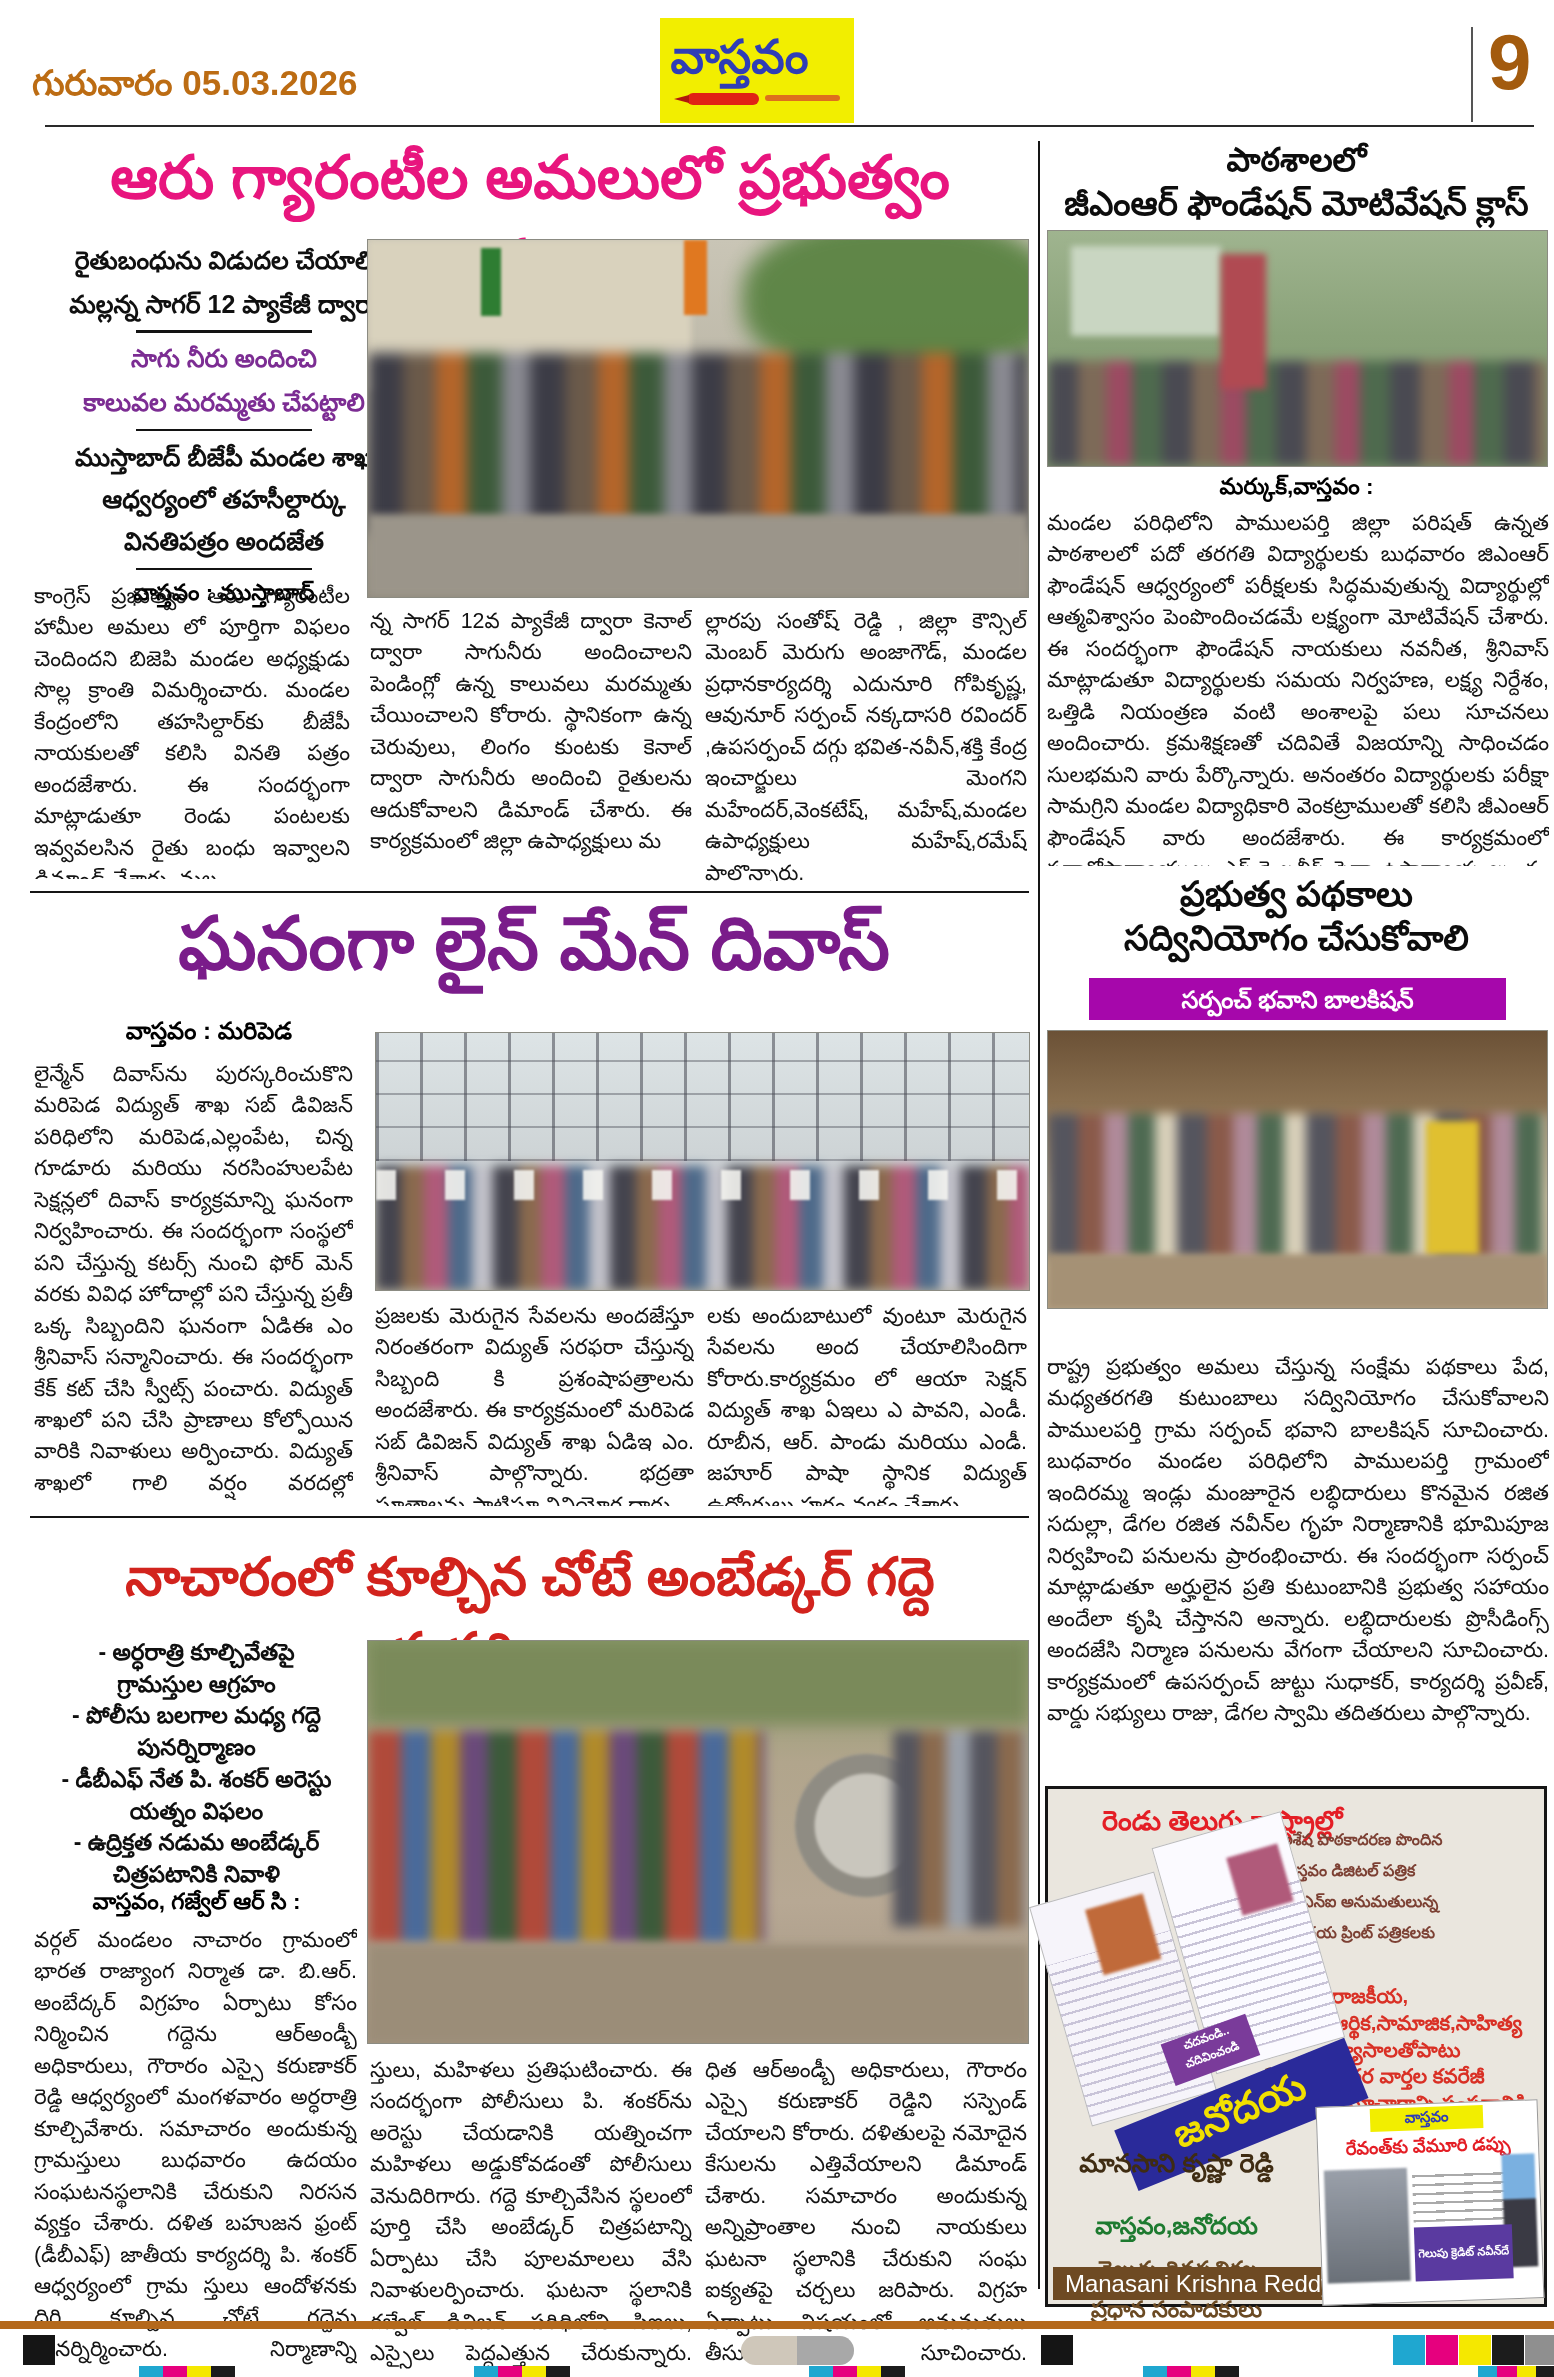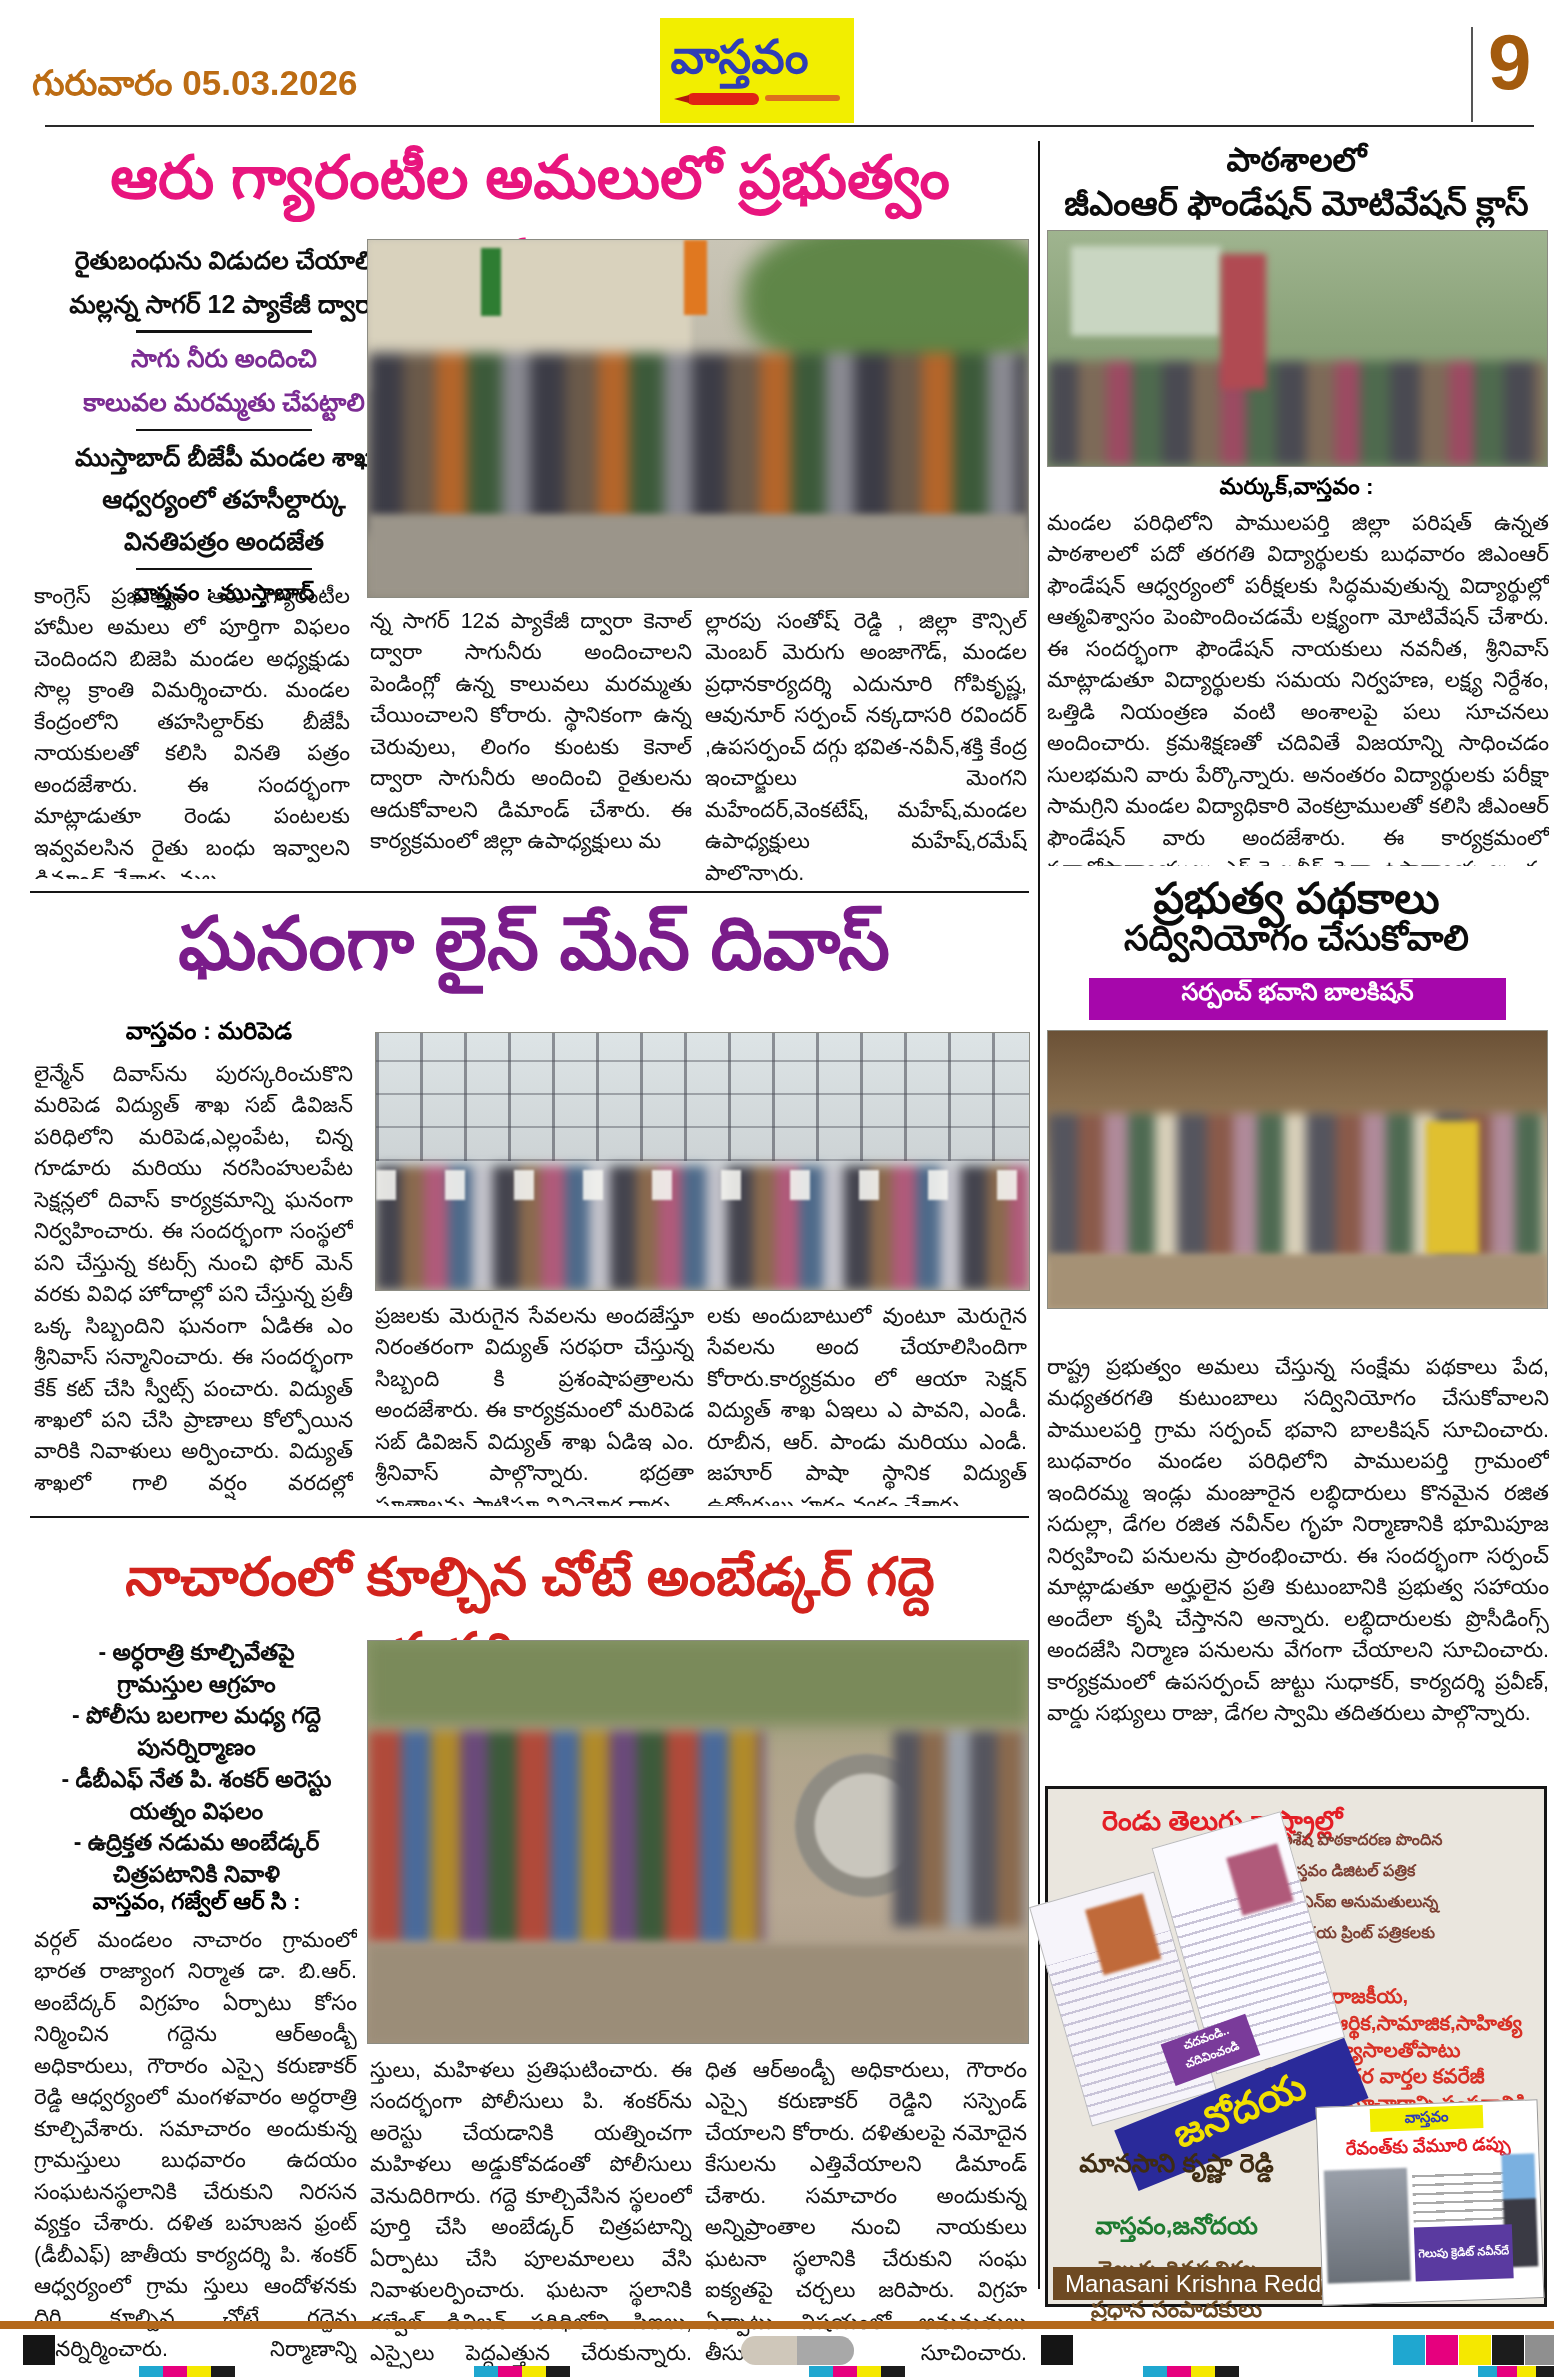--- a/index.html
+++ b/index.html
@@ -9,21 +9,21 @@
   .ctr{text-align:center;}
   .bold{font-weight:bold;}
   .bd{font-size:21.4px;line-height:1.47;text-align:justify;color:#141414;
       overflow:hidden;word-break:break-word;}
   .subline{font-size:25px;line-height:1.32;font-weight:bold;color:#101010;}
   .purple{color:#7c2d93;}
   .shr{height:2.3px;background:#131313;border:0;width:56%;margin:9.8px auto;}
   .photo{position:absolute;overflow:hidden;border:0.8px solid #8b8b82;}
   .ptx{position:absolute;}
   .kicker{background:#a607ab;color:#ffffff;font-weight:bold;font-size:24px;
-          display:flex;align-items:flex-start;justify-content:center;}
+          display:flex;align-items:flex-end;justify-content:center;}
   .rule-h{position:absolute;background:#151515;height:1.5px;}
   .rule-v{position:absolute;background:#151515;width:1.5px;}
   .regsq{position:absolute;width:32px;height:30px;}
   .adtxt{position:absolute;font-weight:bold;}
 </style>
 </head>
 <body>
 
 <div id="page">
 
@@ -93,21 +93,21 @@
     <div class="ptx" style="left:0;bottom:0;width:100%;height:124px;background:repeating-linear-gradient(90deg,#44444e 0 25.6px,#8a6a4e 25.6px 48px,#b05a7a 48px 72px,#4e6a8a 72px 96px,#c2c2ca 96px 117px);filter:blur(5.3px);"></div>
     <div class="ptx" style="left:0;bottom:90px;width:100%;height:30px;background:repeating-linear-gradient(90deg,#f4f4f0 0 19.6px,transparent 19.6px 69px);filter:blur(0.8px);opacity:.9;"></div>
   </div>
 
   <div class="abs bd" style="left:34px;top:1059px;width:319px;height:442px;">లైన్మేన్ దివాస్‌ను పురస్కరించుకొని మరిపెడ విద్యుత్ శాఖ సబ్ డివిజన్ పరిధిలోని మరిపెడ,ఎల్లంపేట, చిన్న గూడూరు మరియు నరసింహులపేట సెక్షన్లలో దివాస్ కార్యక్రమాన్ని ఘనంగా నిర్వహించారు. ఈ సందర్భంగా సంస్థలో పని చేస్తున్న కటర్స్ నుంచి ఫోర్ మెన్ వరకు వివిధ హోదాల్లో పని చేస్తున్న ప్రతీ ఒక్క సిబ్బందిని ఘనంగా ఏడిఈ ఎం శ్రీనివాస్ సన్మానించారు. ఈ సందర్భంగా కేక్ కట్ చేసి స్వీట్స్ పంచారు. విద్యుత్ శాఖలో పని చేసి ప్రాణాలు కోల్పోయిన వారికి నివాళులు అర్పించారు. విద్యుత్ శాఖలో గాలి వర్షం వరదల్లో రేయింబవళ్లు పనిచేస్తు</div>
   <div class="abs bd" style="left:707px;top:1301px;width:320px;height:205px;">లకు అందుబాటులో వుంటూ మెరుగైన సేవలను అంద చేయాలిసిందిగా కోరారు.కార్యక్రమం లో ఆయా సెక్షన్ విద్యుత్ శాఖ ఏఇలు ఎ పావని, ఎండీ. రూబీన, ఆర్. పాండు మరియు ఎండీ. జహూర్ పాషా స్థానిక విద్యుత్ ఉద్యోగులు హర్షం వ్యక్తం చేశారు.</div>
   <div class="abs bd" style="left:375px;top:1301px;width:319px;height:205px;">ప్రజలకు మెరుగైన సేవలను అందజేస్తూ నిరంతరంగా విద్యుత్ సరఫరా చేస్తున్న సిబ్బంది కి ప్రశంషాపత్రాలను అందజేశారు. ఈ కార్యక్రమంలో మరిపెడ సబ్ డివిజన్ విద్యుత్ శాఖ ఏడిఇ ఎం. శ్రీనివాస్ పాల్గొన్నారు. భద్రతా సూత్రాలను పాటిస్తూ వినియోగ దారు</div>
 
   <div class="rule-h" style="left:30px;top:1516px;width:999px;"></div>
 
-  <div class="abs ctr bold" style="left:1047px;top:874px;width:499px;font-size:43px;color:#0d0d0d;">ప్రభుత్వ పథకాలు</div>
+  <div class="abs ctr bold" style="left:1047px;top:874px;width:499px;font-size:35px;color:#0d0d0d;">ప్రభుత్వ పథకాలు</div>
   <div class="abs ctr bold" style="left:1047px;top:918px;width:499px;font-size:35px;color:#0d0d0d;">సద్వినియోగం చేసుకోవాలి</div>
 
   <div class="abs kicker" style="left:1089px;top:978px;width:417px;height:42px;">
     <span>సర్పంచ్ భవాని బాలకిషన్</span>
   </div>
 
   <div class="photo" style="left:1047px;top:1030px;width:499px;height:277px;background:linear-gradient(180deg,#6b5136 0%,#8a7050 26%,#c9b694 60%,#b5a184 100%);">
     <div class="ptx" style="left:0;top:83px;width:100%;height:143px;background:repeating-linear-gradient(90deg,#55555e 0 30px,#8a5a4a 30px 56px,#b08a9a 56px 80px,#4e6a52 80px 107px,#d9d0ba 107px 129px);filter:blur(5.3px);"></div>
     <div class="ptx" style="right:68px;top:90px;width:53px;height:135px;background:#e0c030;filter:blur(3px);"></div>
     <div class="ptx" style="left:0;bottom:0;width:100%;height:53px;background:#a59175;filter:blur(3px);"></div>

